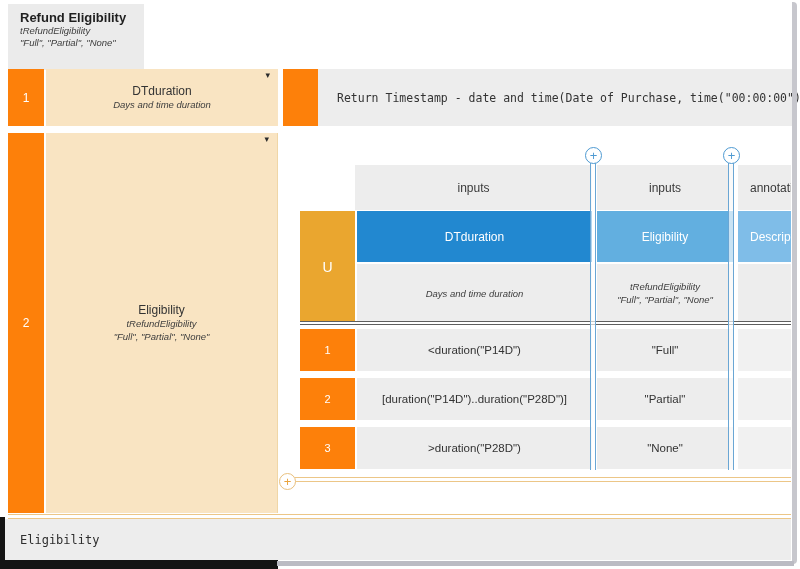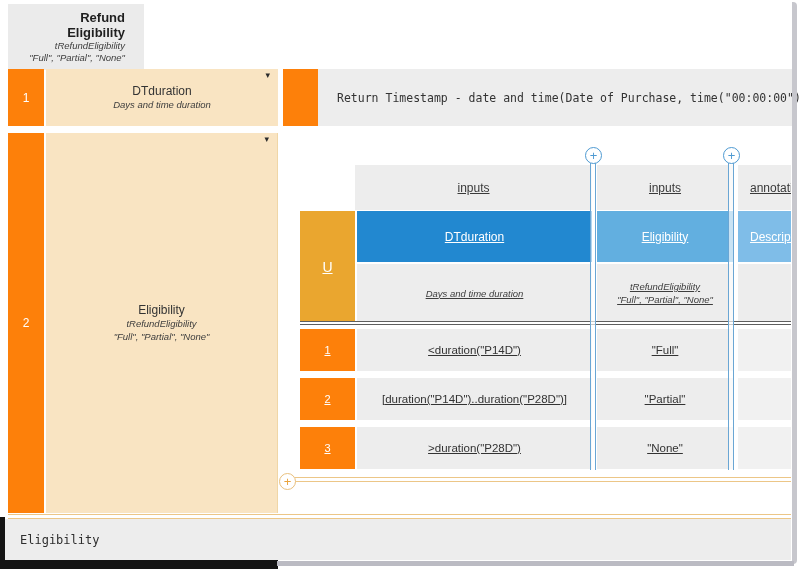--- a/index.html
+++ b/index.html
@@ -5,37 +5,37 @@
   * { margin:0; padding:0; box-sizing:border-box; }
   html,body { background:#fff; }
   body { font-family:"Liberation Sans", sans-serif; color:#404040; }
   .stage { position:relative; width:800px; height:569px; background:#fff; overflow:hidden; }
 
   
   .win-right  { position:absolute; left:792px; top:2px; width:5px; height:562px; background:#c7c7cd; border-radius:0 4px 4px 0; }
   .win-bottom { position:absolute; left:277px; top:561px; width:517px; height:5px; background:#bbbbc3; }
 
   
-  .dec-header { position:absolute; left:8px; top:4px; width:136px; height:66px; background:#ebebeb; padding:6px 19px 0 12px;text-align:right; }
+  .dec-header { position:absolute; left:8px; top:4px; width:136px; height:66px; background:#ebebeb; padding:6px 12px 0 12px; }
   .dec-title  { font-size:13px; font-weight:bold; color:#1f1f1f; }
   .dec-sub    { font-size:9.5px; font-style:italic; color:#3d3d3d; line-height:12px; }
 
   
   .num-cell { position:absolute; background:#fd800a; color:#fff; display:flex; align-items:center; justify-content:center; font-size:12px; }
   .name-cell { position:absolute; background:#f9e4c2; display:flex; flex-direction:column; align-items:center; justify-content:center; }
   .name-title { font-size:12px; color:#333; }
   .name-sub   { font-size:9.5px; font-style:italic; color:#3d3d3d; line-height:13px; }
   .caret { position:absolute; top:1px; right:8px; font-size:9px; color:#2b2b2b; cursor:pointer; }
 
   .orange-square { position:absolute; left:283px; top:69px; width:35px; height:57px; background:#fd800a; }
   .expr-bar { position:absolute; left:318px; top:69px; width:475px; height:57px; background:#ededed; display:flex; align-items:center; }
   .expr-text { font-family:"DejaVu Sans Mono","Liberation Mono",monospace; font-size:11.5px; color:#333; padding-left:19px; white-space:nowrap; }
 
   
-  .dt-cell { position:absolute; display:flex; align-items:center; justify-content:center;text-decoration:underline; }
+  .dt-cell { position:absolute; display:flex; align-items:center; justify-content:center; }
   .grp-head { background:#ededed; font-size:12px; color:#3a3a3a; }
   .col-head { color:#fff; font-size:12px; }
   .type-cell { background:#ededed; font-size:9.5px; font-style:italic; color:#3d3d3d; flex-direction:column; line-height:13px; }
   .clip-cell { justify-content:flex-start; overflow:hidden; }
   .clip-cell span { padding-left:12px; white-space:nowrap; }
   .u-cell { background:#eaa62f; color:#fff; font-size:14px; }
   .sep-dark { position:absolute; left:300px; top:321px; width:491px; height:4px; border-top:1px solid #5e5e5e; border-bottom:1px solid #5e5e5e; background:#fff; }
   .rule-num { background:#fd800a; color:#fff; font-size:11px; }
   .rule-cell { background:#ededed; font-size:11.5px; color:#333; }
   .anno-cell { background:#f1f1f1; }

